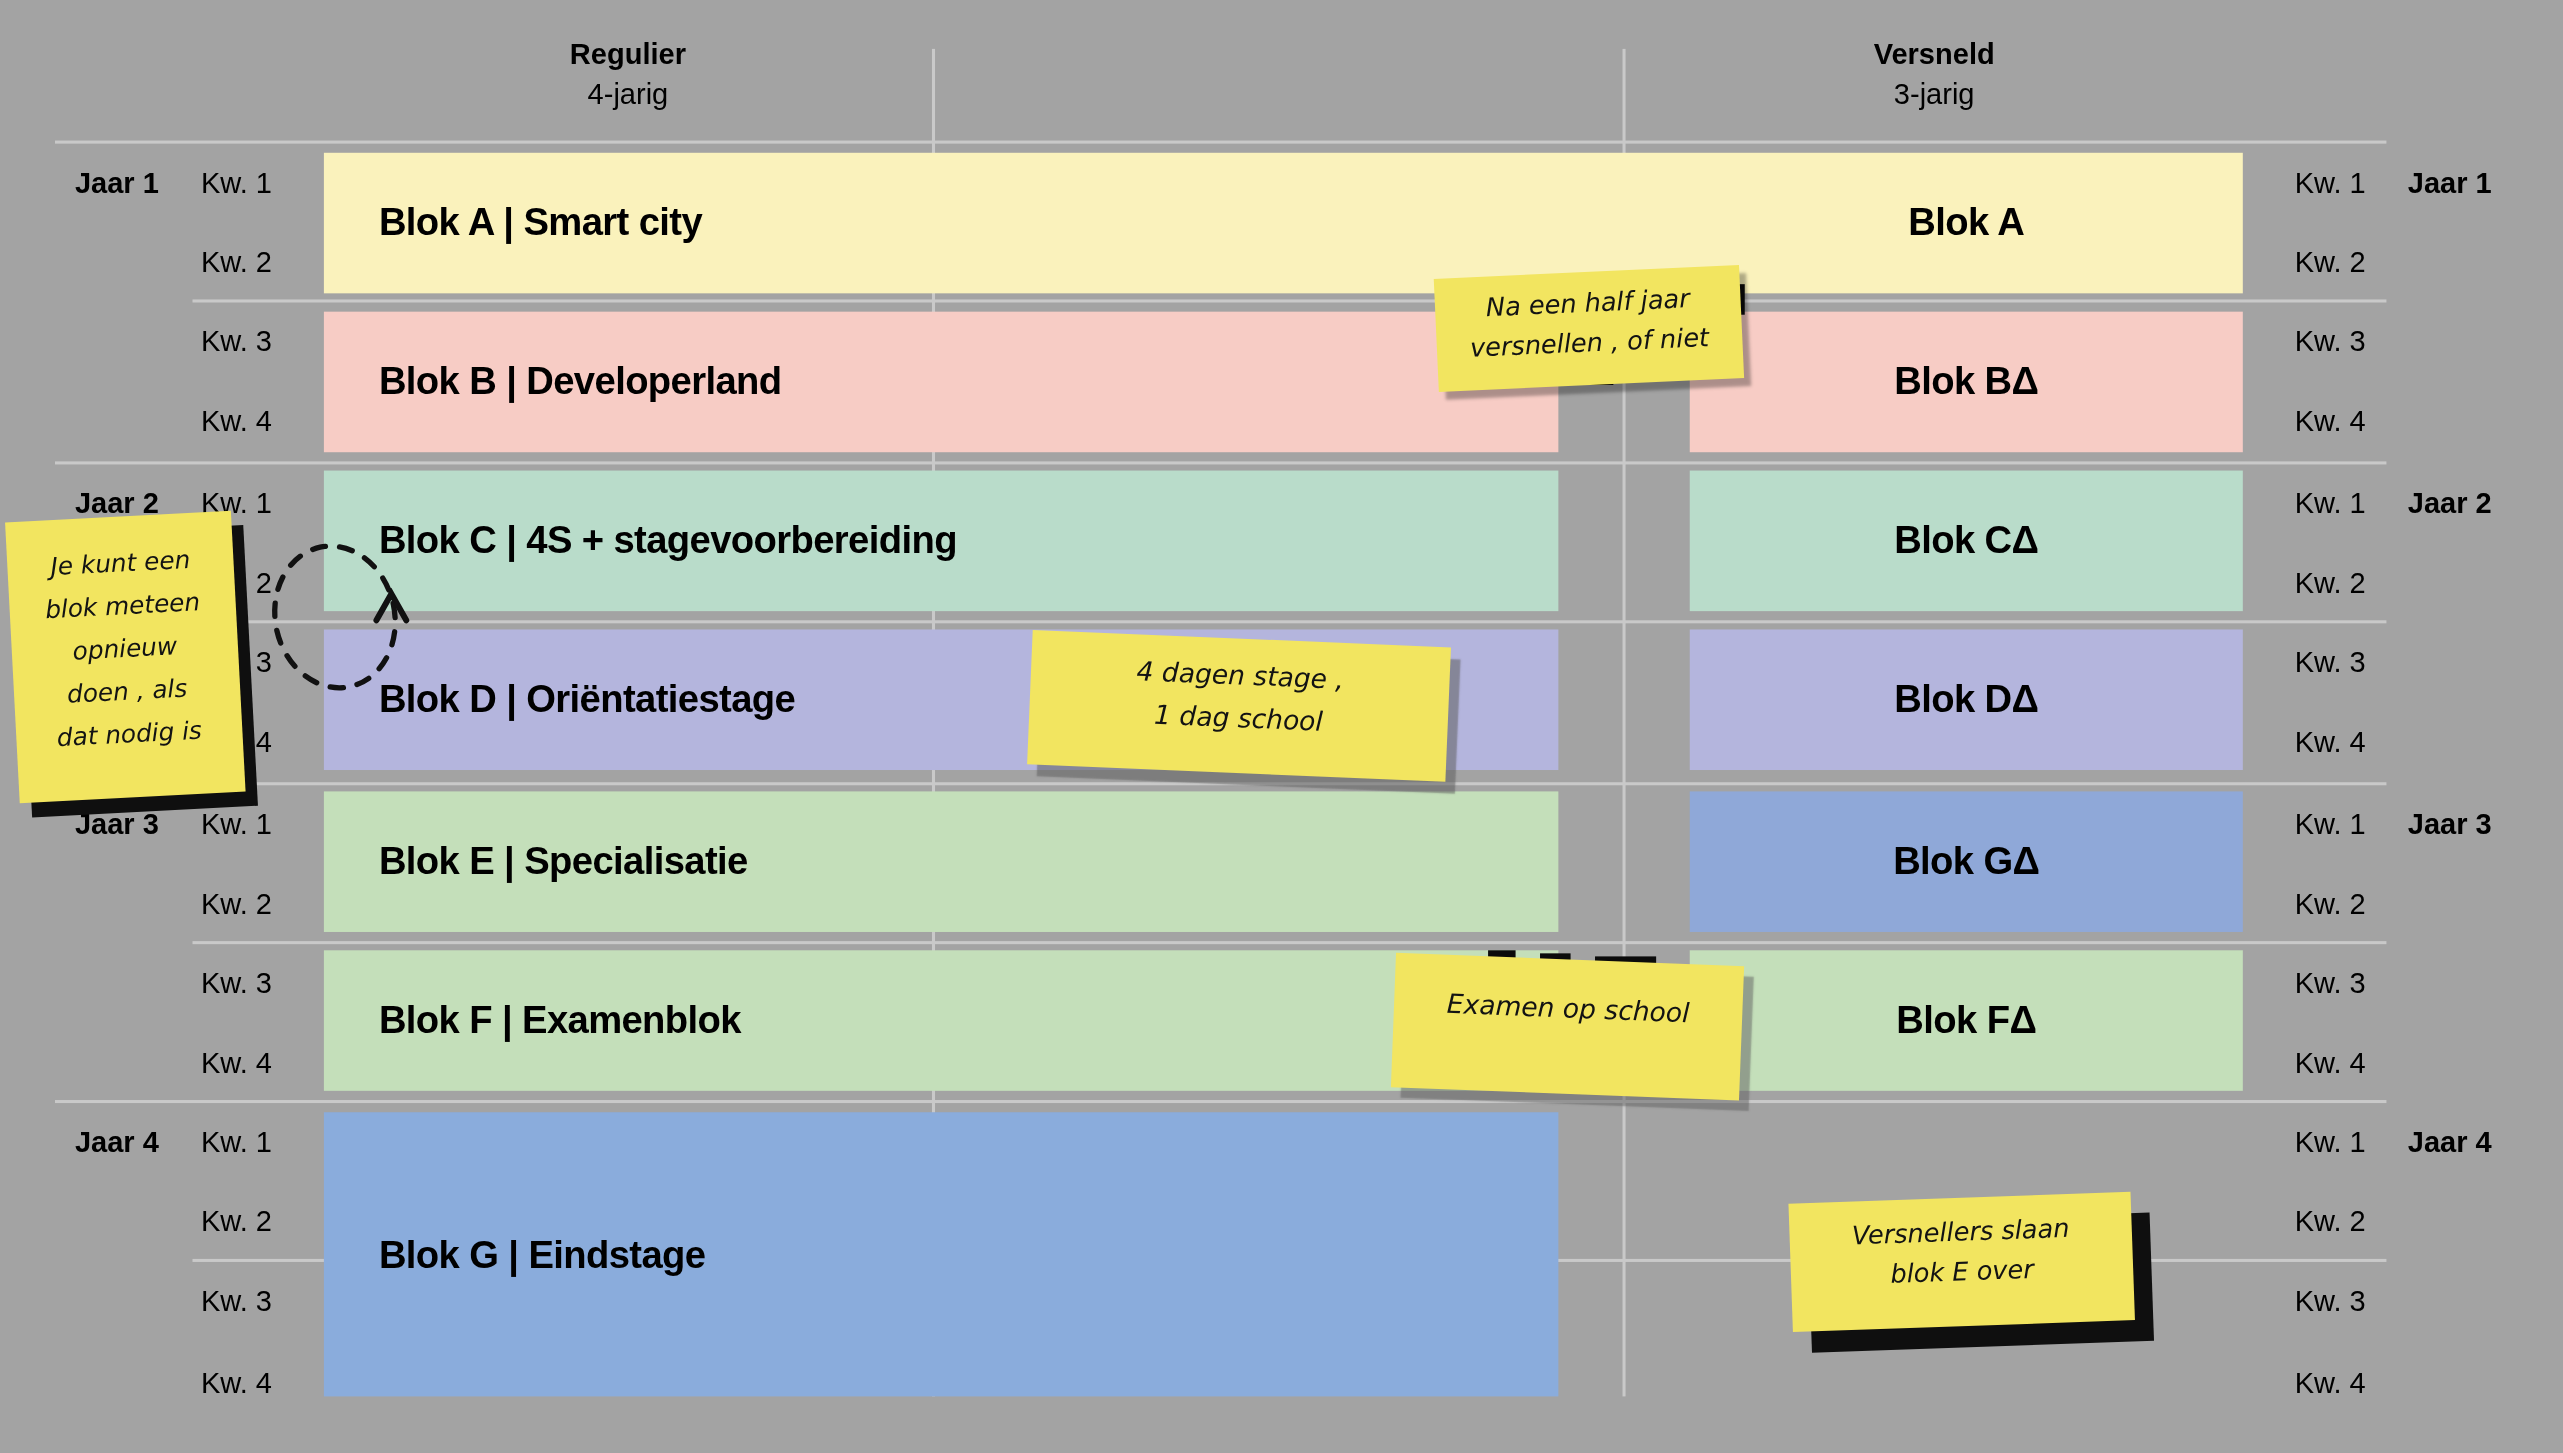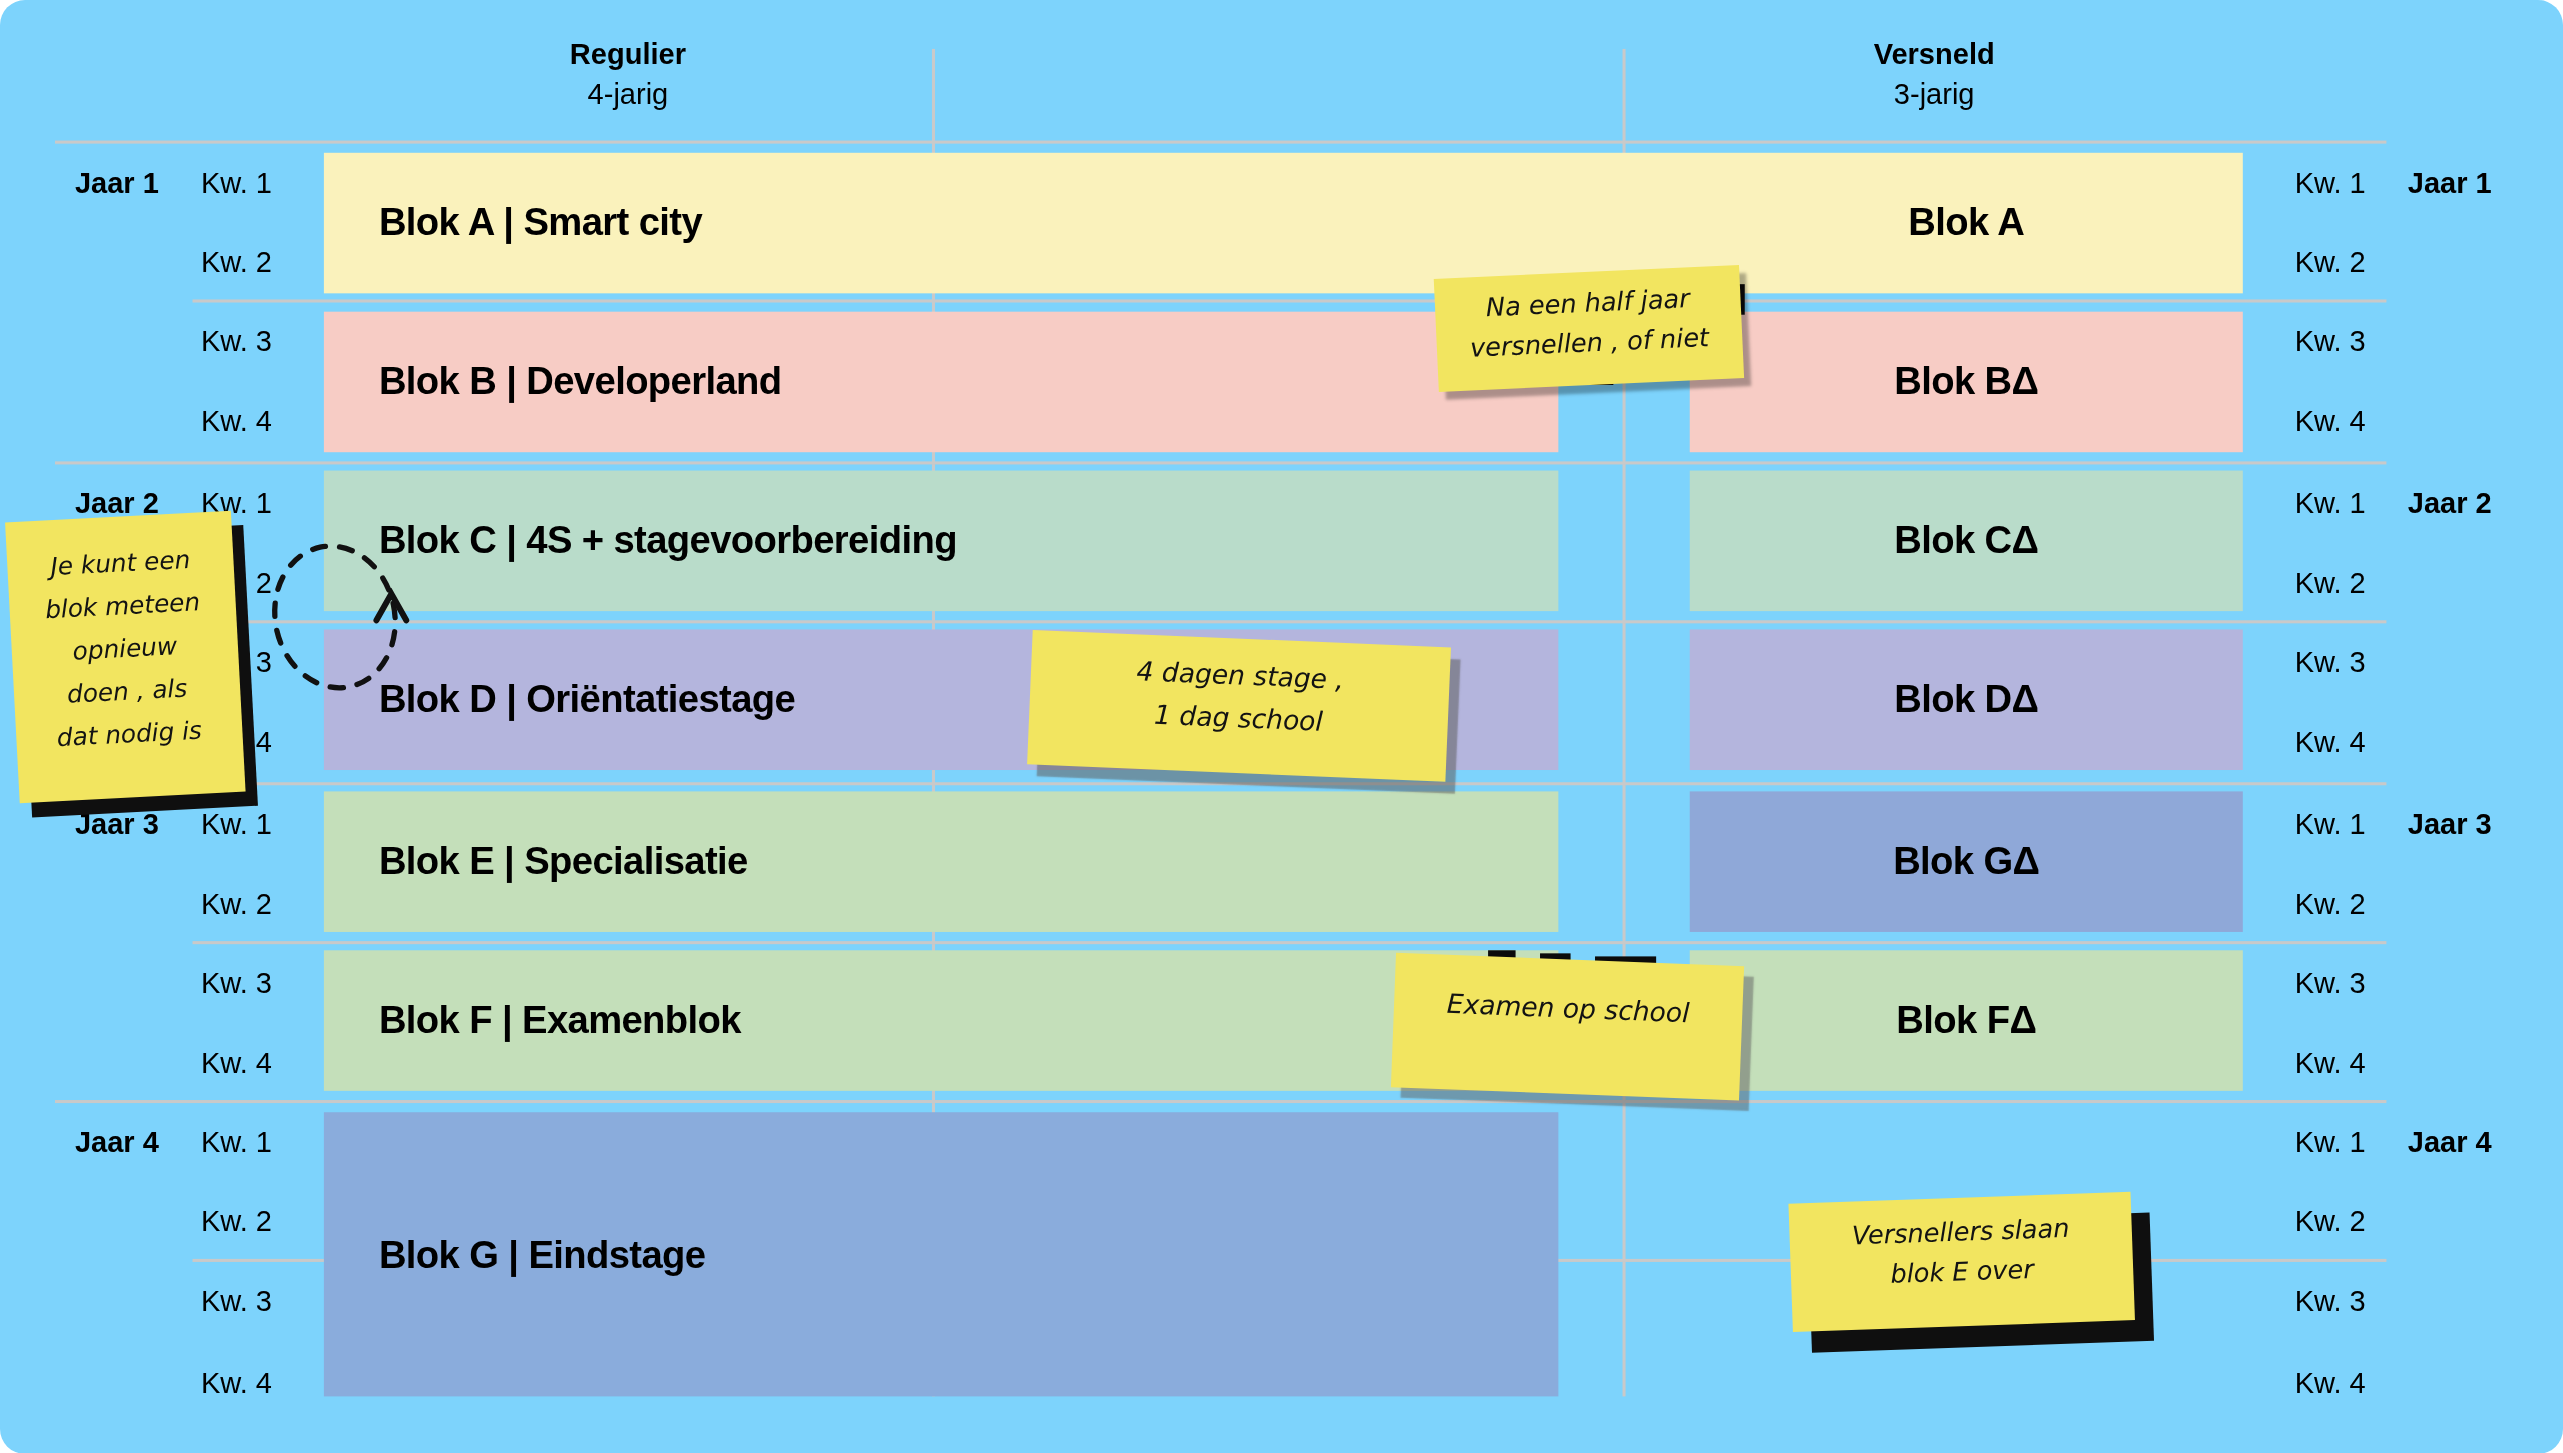--- a/index.html
+++ b/index.html
@@ -1,16 +1,16 @@
 <!DOCTYPE html>
 <html style="font-size:8.7px"><head>
 <meta charset="utf-8">
 <style>
   html,body{margin:0;padding:0;background:#fff;}
-  .viewport{position:relative;width:2563px;height:1454px;overflow:hidden;background:#7dd3fc;border-radius:25px;}
+  .viewport{position:relative;width:2563px;height:1454px;overflow:hidden;background:#a3a3a3;}
   .stage{position:absolute;left:0;top:0;width:839px;height:476px;
          transform:scale(3.0556);transform-origin:0 0;
          font-family:"Liberation Sans", sans-serif;color:#000;}
   .hline{position:absolute;height:1.4px;background:#c9c9c9;z-index:0;}
   .vline{position:absolute;width:1.2px;background:#c9c9c9;z-index:0;}
   .block{position:absolute;z-index:1;display:flex;align-items:center;}
   .block .blabel{font-weight:bold;font-size:12.5px;letter-spacing:-0.2px;white-space:nowrap;}
   .block.leftb .blabel{padding-left:18px;}
   .block.rightb{justify-content:center;}
   .hdr{position:absolute;text-align:center;font-size:9.5px;line-height:12.5px;z-index:1;}

